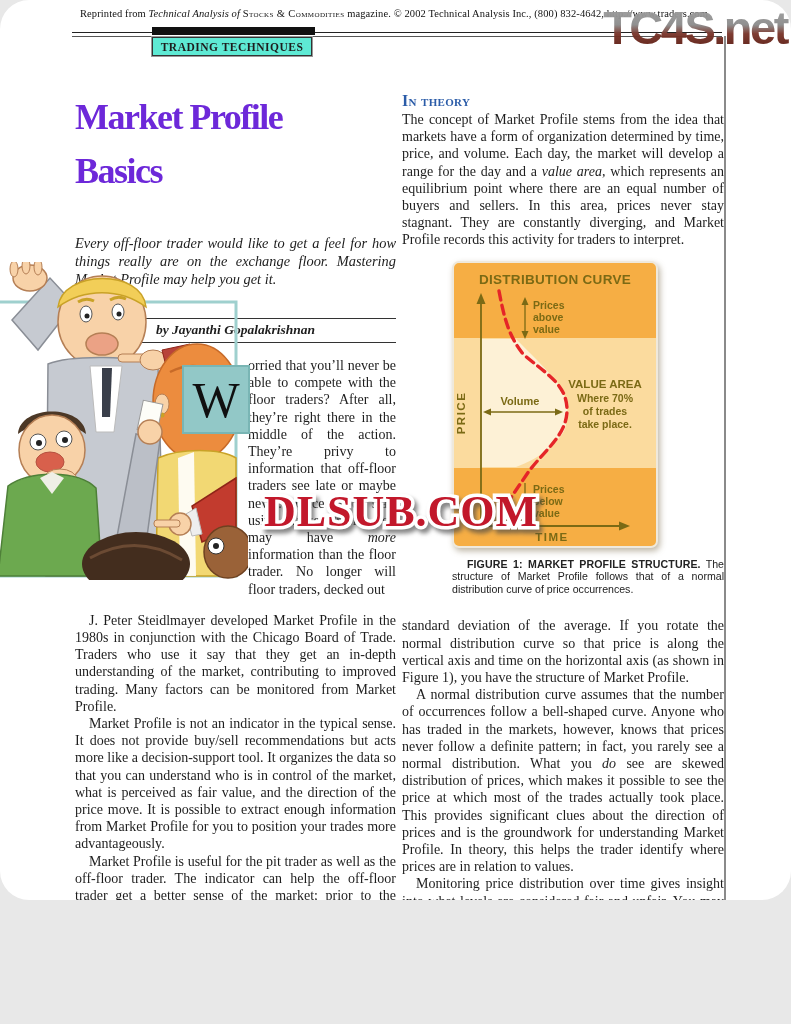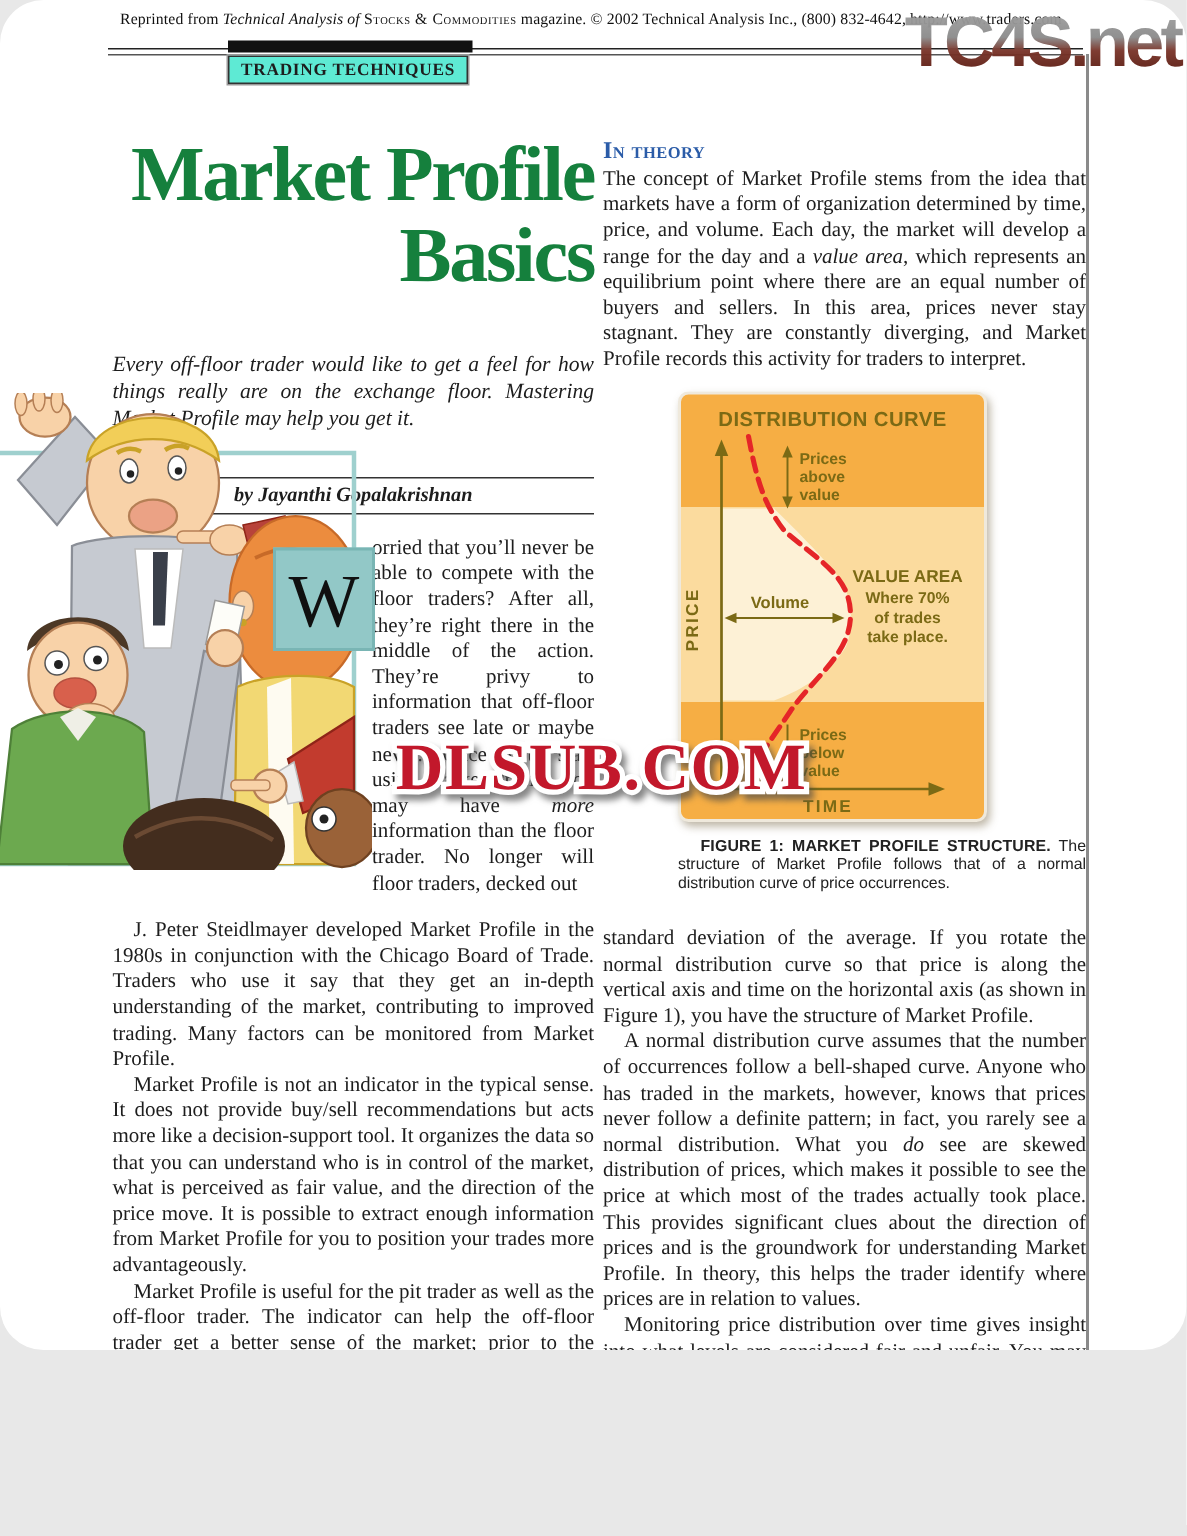--- a/index.html
+++ b/index.html
@@ -16,22 +16,22 @@
   .tt-box{position:absolute;left:152px;top:37px;width:158px;height:17px;border:1.5px solid #333;
           outline:1px solid #999;background:#5eead4;display:flex;align-items:center;justify-content:center;
           font-weight:bold;font-size:11.5px;letter-spacing:.5px;}
   .vrule{position:absolute;left:724px;top:36px;width:1.5px;height:952px;background:#8a8a8a;}
   
   .col-left{position:absolute;left:75px;top:90px;width:321px;}
   .col-right{position:absolute;left:402px;top:92px;width:322px;}
   .body-txt{font-size:14px;line-height:17.2px;text-align:justify;}
   .body-txt p{margin:0;}
   .indent{text-indent:14px;}
-  h1.title{margin:0;font-size:52px;line-height:54px;text-align:right;font-weight:bold;
-           letter-spacing:-1.5px;color:#15803d;}
+  h1.title{margin:0;font-size:36px;line-height:54px;text-align:left;font-weight:bold;
+           letter-spacing:-1.5px;color:#6d28d9;}
   .standfirst{margin-top:36px;font-style:italic;font-size:14.4px;line-height:18px;text-align:justify;}
   .byline{margin-top:30px;border-top:1.2px solid #333;border-bottom:1.2px solid #333;
           padding:3px 0 4px 0;text-align:center;font-weight:bold;font-style:italic;font-size:13.5px;}
   .dropcap-wrap{position:relative;margin-top:9px;min-height:231px;}
   .dropcap-square{position:absolute;left:107px;top:8px;width:64px;height:65px;background:#92C8C7;
                   border:2px solid #79B5B4;z-index:4;display:flex;align-items:center;justify-content:center;
                   font-size:50px;font-family:"Liberation Serif",serif;color:#101010;}
   .narrow{margin-left:173px;width:148px;}
   .em-i{font-style:italic;}
   

